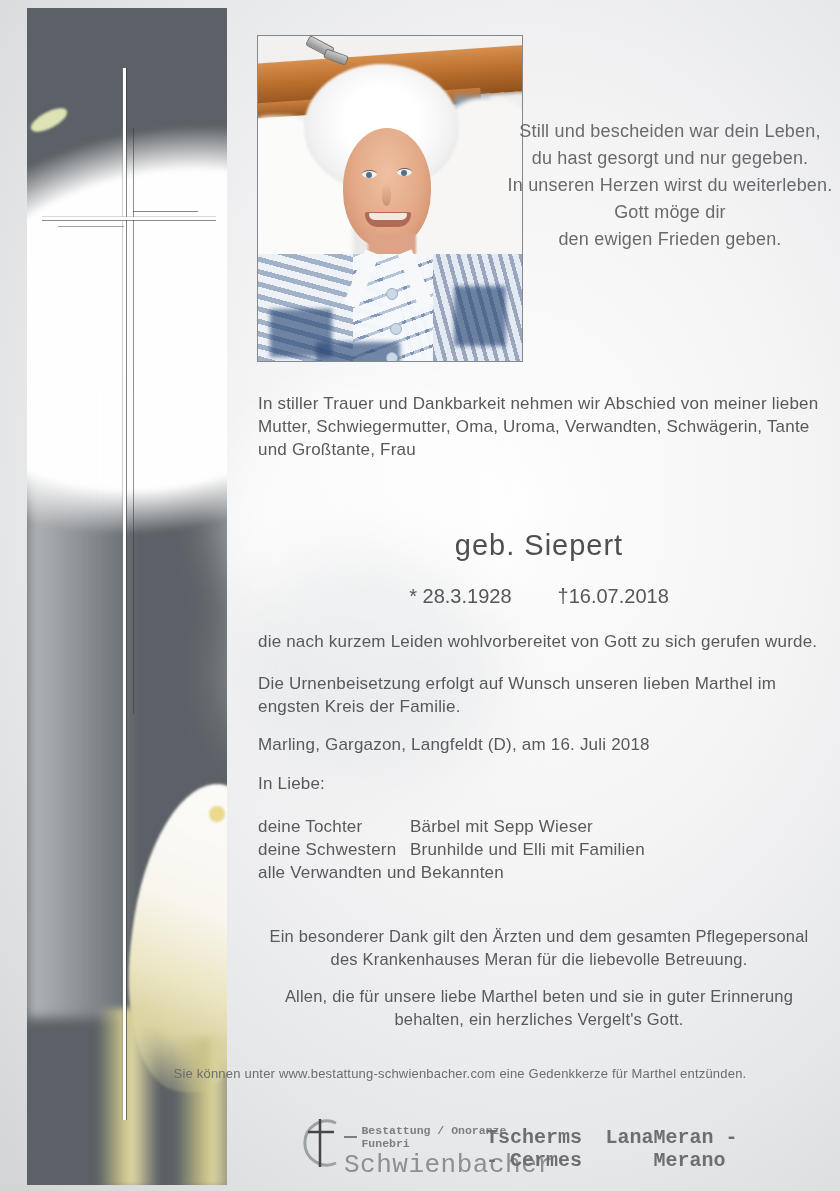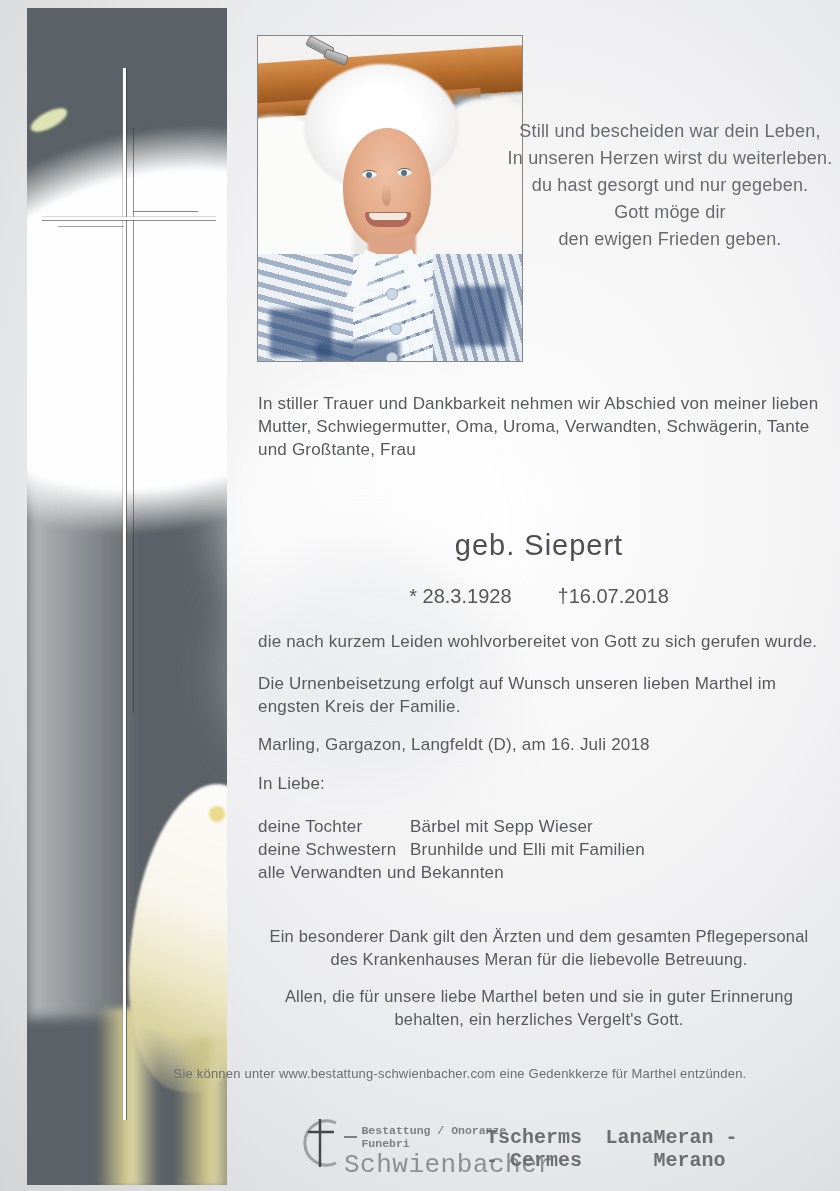--- a/index.html
+++ b/index.html
@@ -174,22 +174,22 @@
     </div>
     <div class="ph-collar-l"></div>
     <div class="ph-collar-r"></div>
     <div class="ph-button" style="left:128px;top:252px;"></div>
     <div class="ph-button" style="left:132px;top:287px;"></div>
     <div class="ph-button" style="left:128px;top:316px;"></div>
   </div>
 
   <div class="poem">
     <div>Still und bescheiden war dein Leben,</div>
+    <div>du hast gesorgt und nur gegeben.</div>
     <div>In unseren Herzen wirst du weiterleben.</div>
-    <div>du hast gesorgt und nur gegeben.</div>
     <div>Gott möge dir</div>
     <div>den ewigen Frieden geben.</div>
   </div>
 
   <div class="txt intro">In stiller Trauer und Dankbarkeit nehmen wir Abschied von meiner lieben Mutter, Schwiegermutter, Oma, Uroma, Verwandten, Schwägerin, Tante und Großtante, Frau</div>
 
   <div class="maiden-name">geb. Siepert</div>
 
   <div class="dates">
     <span class="birth">* 28.3.1928</span><span>†16.07.2018</span>

